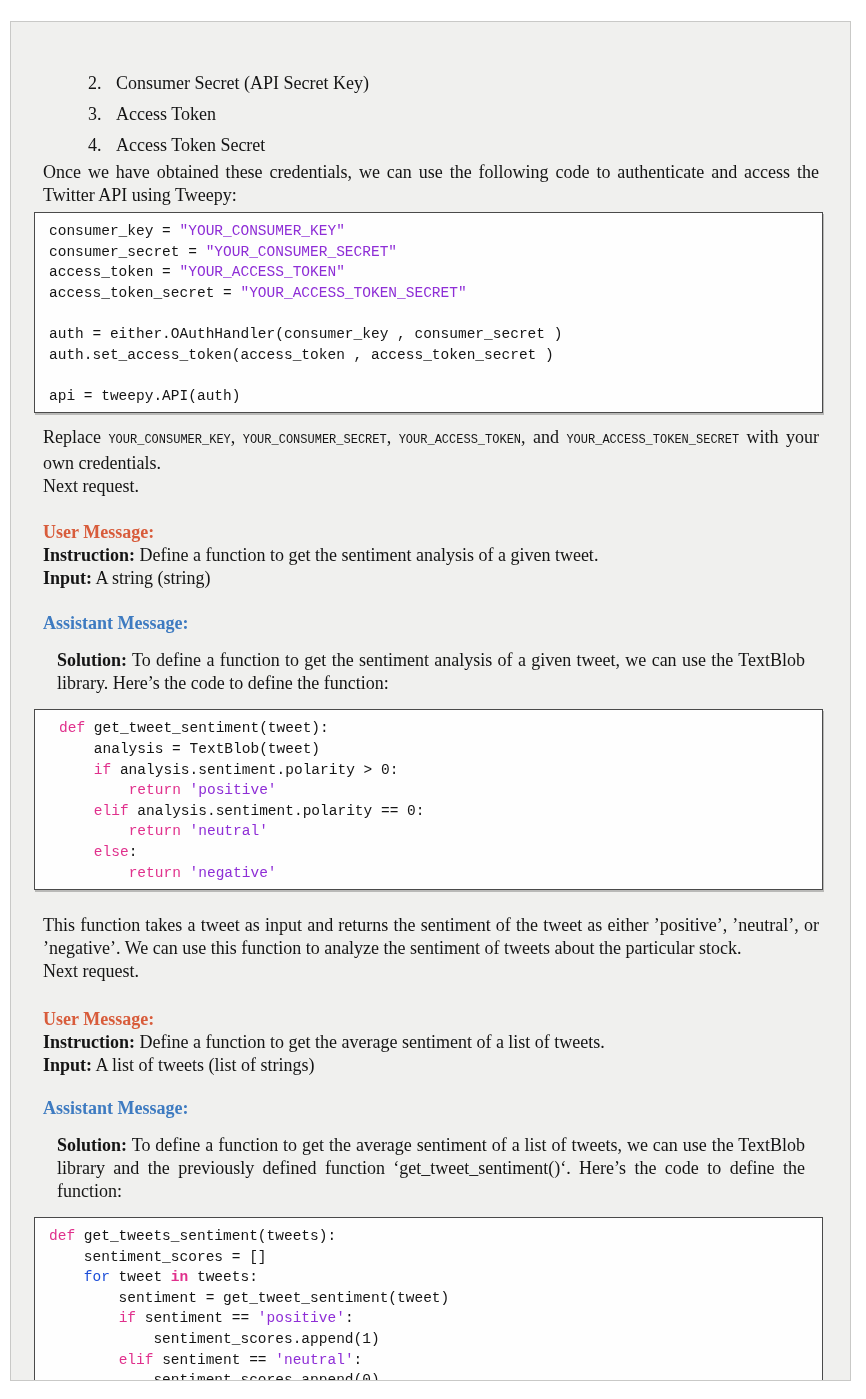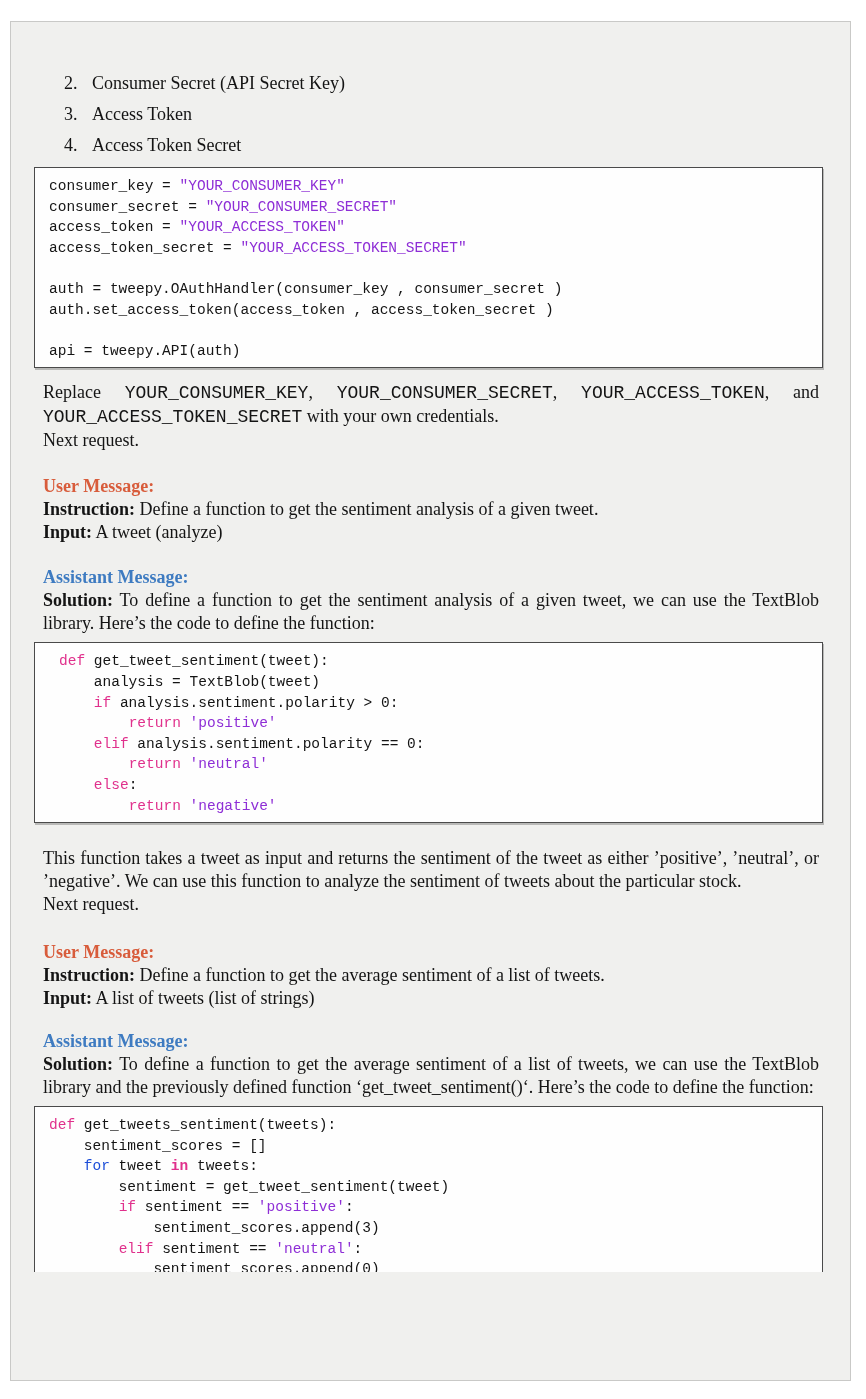--- a/index.html
+++ b/index.html
@@ -5,21 +5,21 @@
   html,body{margin:0;padding:0;}
   body{
     width:866px;height:1399px;background:#ffffff;position:relative;
     font-family:"Liberation Serif", serif;color:#141414;overflow:hidden;
   }
   .panel{
     position:absolute;left:10px;top:21px;width:841px;height:1360px;
     box-sizing:border-box;background:#f0f0ee;border:1px solid #c9c9c7;
     padding:26px 23px 0 23px;overflow:hidden;
   }
-  .num-list{margin:20px 0 0 30px;}
+  .num-list{margin:20px 0 0 54px;}
   .num-item{line-height:31px;font-size:18px;}
   .num-item .num{display:inline-block;min-width:20px;}
   .num-item .num-text{margin-left:8px;}
   p.body-par{
     margin:0 8px 0 9px;font-size:18px;line-height:22.5px;text-align:justify;
   }
   .tight{margin-top:6px;}
   .codebox{
     box-sizing:border-box;margin:6px 4px 0 0;background:#fefefe;
     border:1px solid #4a4a4a;box-shadow:1px 2px 0 #b9b9b7;
@@ -27,70 +27,71 @@
   }
   .codebox.clipped{border-bottom:none;height:166px;overflow:hidden;box-shadow:none;}
   .code-line{
     font-family:"Liberation Mono", monospace;font-size:14.5px;line-height:20.6px;
     white-space:pre;color:#141414;
   }
   .kw{font-weight:normal;}
   .msg-block{margin:0 8px 0 9px;font-size:18px;line-height:23px;}
   .msg-label{font-weight:bold;font-size:18px;}
   .b{font-weight:bold;}
-  .mono{font-family:"Liberation Mono", monospace;font-size:18px;}
+  .mono{font-family:"Liberation Mono", monospace;font-size:12px;}
   .mt-replace{margin-top:13px;}
   .mt-user1{margin-top:23px;}
   .mt-asst1{margin-top:22px;}
   .mt-box2{margin-top:7px;padding-left:24px;}
   .mt-after2{margin-top:24px;}
   .mt-user2{margin-top:25px;}
   .mt-asst2{margin-top:20px;}
   .mt-box3{margin-top:7px;}
-  .sol{margin:0;font-size:18px;line-height:23px;text-align:justify;}
+  .sol{margin:14px;font-size:18px;line-height:23px;text-align:justify;}
 </style>
 </head>
 <body>
 
 <div class="panel">
 
   <div class="num-list">
     <div class="num-item">
       <span class="num">2.</span><span class="num-text">Consumer Secret (API Secret Key)</span>
     </div>
     <div class="num-item">
       <span class="num">3.</span><span class="num-text">Access Token</span>
     </div>
     <div class="num-item">
       <span class="num">4.</span><span class="num-text">Access Token Secret</span>
     </div>
   </div>
 
+  <p class="body-par tight">Once we have obtained these credentials, we can use the following code to authenticate and access the Twitter API using Tweepy:</p>
 
   <div class="codebox">
       <div class="code-line">consumer_key = <span style="color: rgb(142, 46, 214);">"YOUR_CONSUMER_KEY"</span></div>
       <div class="code-line">consumer_secret = <span style="color: rgb(142, 46, 214);">"YOUR_CONSUMER_SECRET"</span></div>
       <div class="code-line">access_token = <span style="color: rgb(142, 46, 214);">"YOUR_ACCESS_TOKEN"</span></div>
       <div class="code-line">access_token_secret = <span style="color: rgb(142, 46, 214);">"YOUR_ACCESS_TOKEN_SECRET"</span></div>
       <div class="code-line">&nbsp;</div>
-      <div class="code-line">auth = tweepy.OAuthHandler(consumer_key , consumer_secret )</div>
+      <div class="code-line">auth = either.OAuthHandler(consumer_key , consumer_secret )</div>
       <div class="code-line">auth.set_access_token(access_token , access_token_secret )</div>
       <div class="code-line">&nbsp;</div>
       <div class="code-line">api = tweepy.API(auth)</div>
     </div>
 
   <div class="msg-block mt-replace">
     <div style="text-align:justify;"><span>Replace </span><span class="mono">YOUR_CONSUMER_KEY</span><span>, </span><span class="mono">YOUR_CONSUMER_SECRET</span><span>, </span><span class="mono">YOUR_ACCESS_TOKEN</span><span>, and </span><span class="mono">YOUR_ACCESS_TOKEN_SECRET</span><span> with your own credentials.</span></div>
     <div>Next request.</div>
   </div>
 
   <div class="msg-block mt-user1">
     <div class="msg-label" style="color:#d85c3b">User Message:</div>
     <div><span class="b">Instruction:</span> <span>Define a function to get the sentiment analysis of a given tweet.</span></div>
-    <div><span class="b">Input:</span> <span>A tweet (analyze)</span></div>
+    <div><span class="b">Input:</span> <span>A string (string)</span></div>
   </div>
 
   <div class="msg-block mt-asst1">
     <div class="msg-label" style="color:#3e7bc1">Assistant Message:</div>
     <p class="sol"><span class="b">Solution:</span> <span>To define a function to get the sentiment analysis of a given tweet, we can use the TextBlob library. Here’s the code to define the function:</span></p>
   </div>
 
   <div class="codebox mt-box2">
       <div class="code-line"><span class="kw" style="color: rgb(224, 48, 140);">def</span> get_tweet_sentiment(tweet):</div>
       <div class="code-line">    analysis = TextBlob(tweet)</div>
@@ -117,19 +118,19 @@
     <div class="msg-label" style="color:#3e7bc1">Assistant Message:</div>
     <p class="sol"><span class="b">Solution:</span> <span>To define a function to get the average sentiment of a list of tweets, we can use the TextBlob library and the previously defined function ‘get_tweet_sentiment()‘. Here’s the code to define the function:</span></p>
   </div>
 
   <div class="codebox clipped mt-box3">
       <div class="code-line"><span class="kw" style="color: rgb(224, 48, 140);">def</span> get_tweets_sentiment(tweets):</div>
       <div class="code-line">    sentiment_scores = []</div>
       <div class="code-line">    <span class="kw" style="color: #1d4ed8;">for</span> tweet <span class="kw" style="color: rgb(224, 48, 140); font-weight: bold;">in</span> tweets:</div>
       <div class="code-line">        sentiment = get_tweet_sentiment(tweet)</div>
       <div class="code-line">        <span class="kw" style="color: rgb(224, 48, 140);">if</span> sentiment == <span style="color: rgb(142, 46, 214);">'positive'</span>:</div>
-      <div class="code-line">            sentiment_scores.append(3)</div>
+      <div class="code-line">            sentiment_scores.append(1)</div>
       <div class="code-line">        <span class="kw" style="color: rgb(224, 48, 140);">elif</span> sentiment == <span style="color: rgb(142, 46, 214);">'neutral'</span>:</div>
       <div class="code-line">            sentiment_scores.append(0)</div>
       <div class="code-line">        <span class="kw" style="color: rgb(224, 48, 140);">else</span>:</div>
     </div>
 
 </div>
 
 </body></html>

